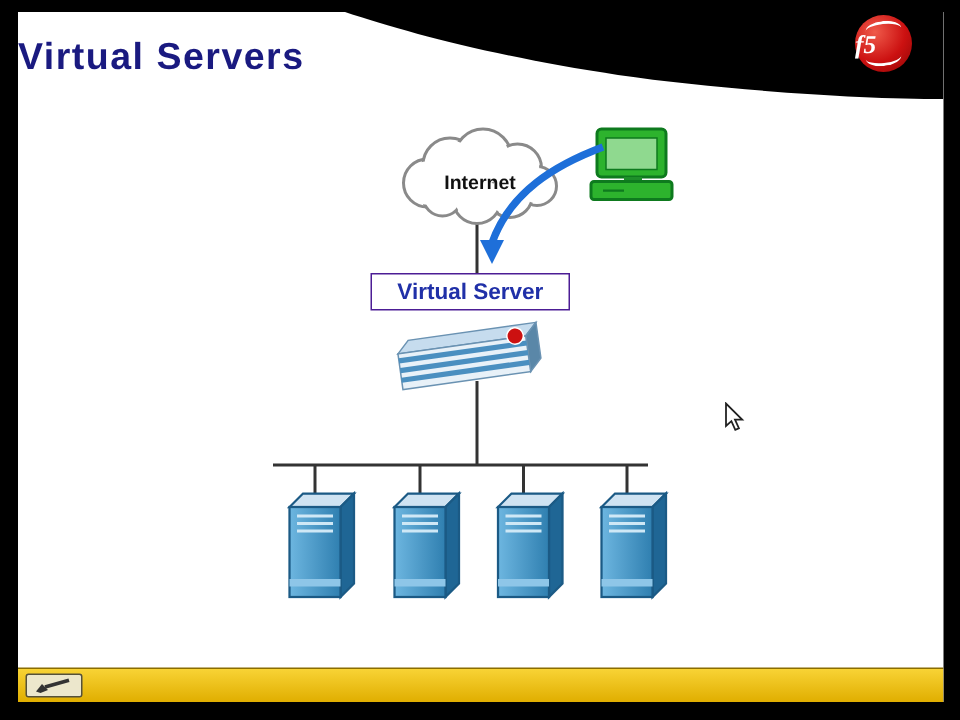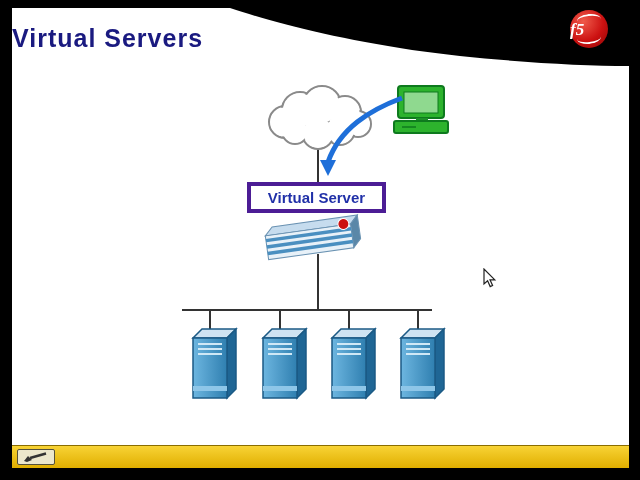--- a/index.html
+++ b/index.html
@@ -16,21 +16,21 @@
            display:flex;align-items:center;justify-content:flex-start;}
   .f5-logo::before{content:"";position:absolute;top:4px;left:7px;width:24px;height:10px;
            border-top:2px solid #fff;border-radius:50%;transform:rotate(-6deg);}
   .f5-logo::after{content:"";position:absolute;bottom:4px;left:7px;width:24px;height:10px;
            border-bottom:2px solid #fff;border-radius:50%;transform:rotate(-6deg);}
   .f5-text{color:#fff;font-family:"Liberation Serif",serif;font-style:italic;font-weight:bold;
            font-size:17px;line-height:1;}
   .label-internet{position:absolute;left:256px;top:106px;width:104px;text-align:center;z-index:2;
            font-weight:bold;font-size:13px;color:#111;}
   .vs-box{position:absolute;left:235px;top:174px;width:131px;height:23px;z-index:2;
-           border:4px solid #4c1d95;background:#fff;display:flex;align-items:center;justify-content:center;}
+           border:1px solid #4c1d95;background:#fff;display:flex;align-items:center;justify-content:center;}
   .vs-box span{font-weight:bold;font-size:15px;color:#2030a8;}
   .bottom-bar{position:absolute;left:0;bottom:0;width:100%;height:23px;z-index:4;
            background:linear-gradient(#f8d335,#e0ae00);border-top:1px solid #8a6d00;box-sizing:border-box;}
   .tool-btn{position:absolute;left:5px;top:3px;width:38px;height:16px;padding:0;
            background:#ece7cc;border:1px solid #55513a;border-radius:2px;
            display:flex;align-items:center;justify-content:center;cursor:pointer;}
   .cursor{position:absolute;left:483px;top:268px;z-index:9;}
 </style>
 </head>
 <body>
@@ -142,20 +142,21 @@
         <polygon points="-17,0 17,0 26,-9 -8,-9" fill="#cfe3f2" stroke="#1b5a85" stroke-width="1.5"></polygon>
         <polygon points="17,0 26,-9 26,51 17,60" fill="#1f6695" stroke="#1b5a85" stroke-width="1.5"></polygon>
         <rect x="-17" y="0" width="34" height="60" fill="url(#srv)" stroke="#1b5a85" stroke-width="1.5"></rect>
         <line x1="-12" y1="6" x2="12" y2="6" stroke="#cfe8f6" stroke-width="2"></line>
         <line x1="-12" y1="11" x2="12" y2="11" stroke="#cfe8f6" stroke-width="2"></line>
         <line x1="-12" y1="16" x2="12" y2="16" stroke="#cfe8f6" stroke-width="2"></line>
         <rect x="-17" y="48" width="34" height="5" fill="#8ec6e8"></rect>
       </g>
     </svg>
 
+    <div class="label-internet">Internet</div>
     <div class="vs-box">
       <span>Virtual Server</span>
     </div>
 
     <div class="bottom-bar">
       <button class="tool-btn">
         <svg width="28" height="12" viewBox="0 0 28 12">
           <polygon points="2,10 6,5 10,9 5,11" fill="#333"></polygon>
           <line x1="8" y1="7" x2="24" y2="2.5" stroke="#333" stroke-width="2.5"></line>
         </svg>

